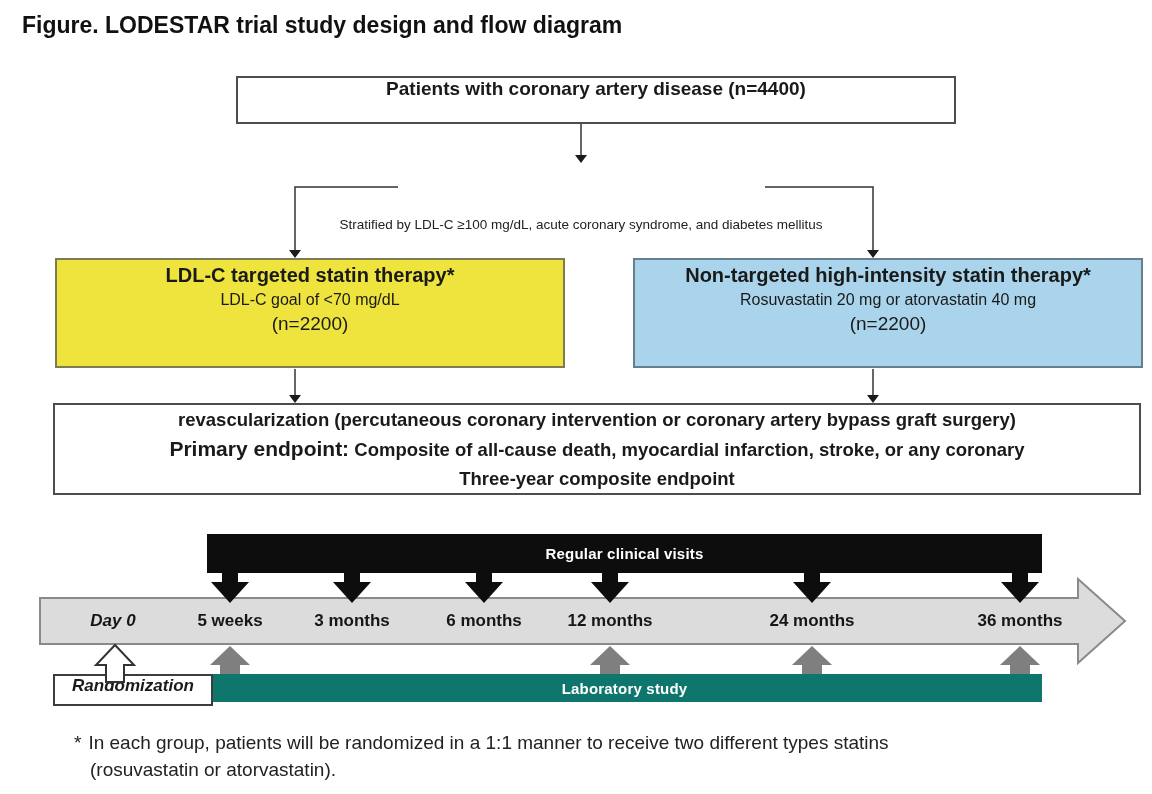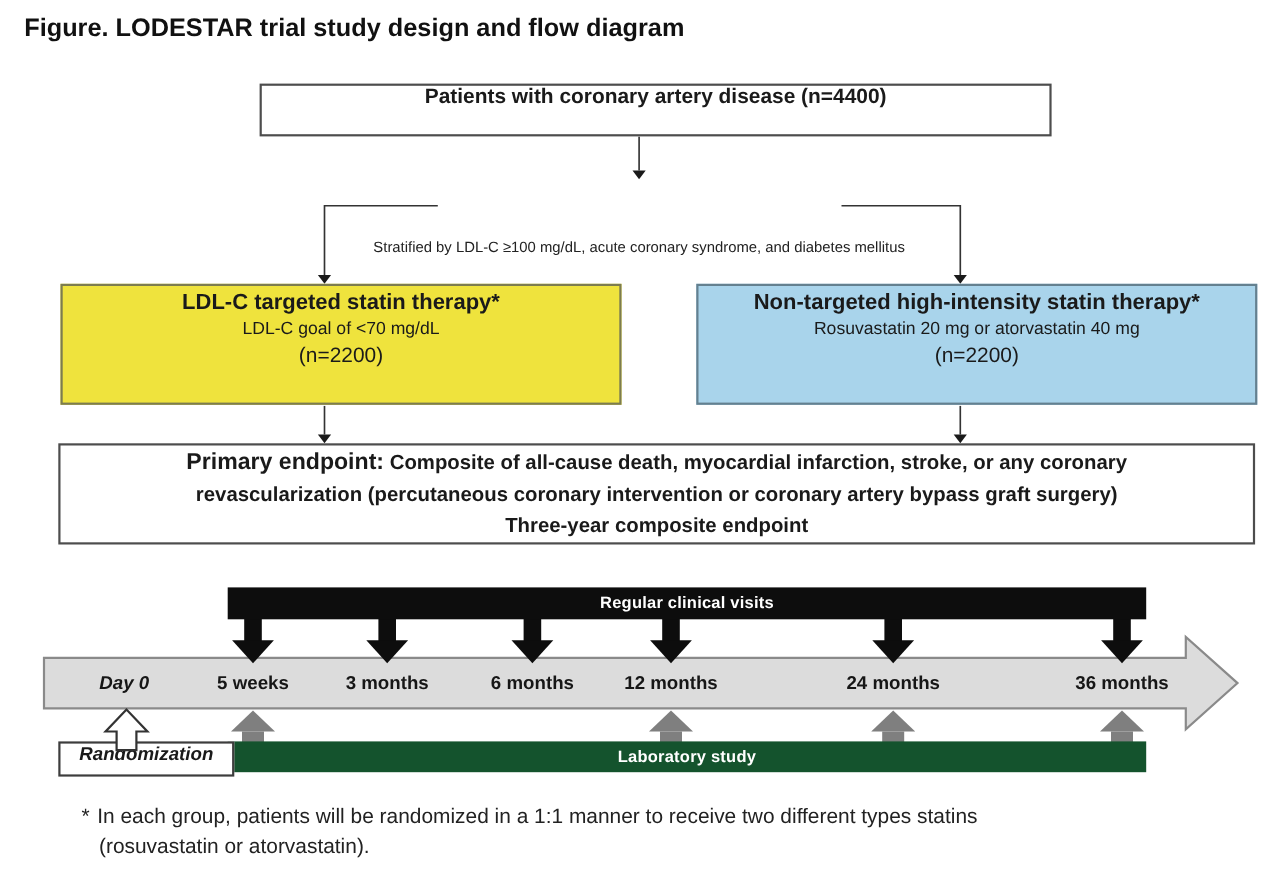--- a/index.html
+++ b/index.html
@@ -16,24 +16,24 @@
         font-size:13.5px;color:#222;text-align:center;}
   .arm-box{top:258px;width:510px;height:110px;border:2px solid #75755a;gap:4px;padding:4px;}
   .arm-left{left:40px;background:#efe33d;border-color:#7c7c50;}
   .arm-right{left:618px;background:#a9d4eb;border-color:#64808f;}
   .arm-title{font-size:20px;font-weight:700;}
   .arm-detail{font-size:16px;}
   .arm-n{font-size:19px;}
   .endpoint-box{left:38px;top:403px;width:1088px;height:92px;border:2px solid #4d4d4d;font-weight:700;}
   .ep-line{font-size:18.5px;line-height:29px;}
   .ep-lead{font-size:21px;}
-  .visits-bar{position:absolute;left:207px;top:534px;width:835px;height:29px;background:#0d0d0d;z-index:2;
+  .visits-bar{position:absolute;left:207px;top:534px;width:835px;height:39px;background:#0d0d0d;z-index:2;
         display:flex;align-items:center;justify-content:center;}
   .bar-label{color:#fff;font-size:15px;font-weight:700;letter-spacing:.2px;}
-  .lab-bar{position:absolute;left:207px;top:674px;width:835px;height:28px;background:#14532d;z-index:2;
+  .lab-bar{position:absolute;left:207px;top:674px;width:835px;height:28px;background:#0f766e;z-index:2;
         display:flex;align-items:center;justify-content:center;}
   .tick{position:absolute;top:621px;transform:translate(-50%,-50%);z-index:2;font-size:17px;font-weight:700;
         white-space:nowrap;color:#161616;}
   .tick-italic{font-style:italic;}
   .rand-small-box{left:38px;top:674px;width:160px;height:32px;border:2px solid #3d3d3d;
         font-size:17px;font-weight:700;font-style:italic;}
   .footnote{position:absolute;left:74px;top:729px;width:1040px;z-index:2;font-size:19px;line-height:27px;color:#222;}
   .footnote .fn2{padding-left:16px;}
   .fn-marker{margin-right:7px;}
 </style>
@@ -123,25 +123,25 @@
     <div class="arm-n">(n=2200)</div>
   </div>
 
   <div class="fbox arm-box arm-right">
     <div class="arm-title">Non-targeted high-intensity statin therapy*</div>
     <div class="arm-detail">Rosuvastatin 20 mg or atorvastatin 40 mg</div>
     <div class="arm-n">(n=2200)</div>
   </div>
 
   <div class="fbox endpoint-box">
+    <div class="ep-line">revascularization (percutaneous coronary intervention or coronary artery bypass graft surgery)</div>
     <div class="ep-line">
       <span class="ep-lead">Primary endpoint:</span>
       <span>Composite of all-cause death, myocardial infarction, stroke, or any coronary</span>
     </div>
-    <div class="ep-line">revascularization (percutaneous coronary intervention or coronary artery bypass graft surgery)</div>
     <div class="ep-line">Three-year composite endpoint</div>
   </div>
 
   <div class="visits-bar">
     <span class="bar-label">Regular clinical visits</span>
   </div>
 
   <div class="tick tick-italic" style="left:113px">Day 0</div>
   <div class="tick" style="left:230px">5 weeks</div>
   <div class="tick" style="left:352px">3 months</div>

